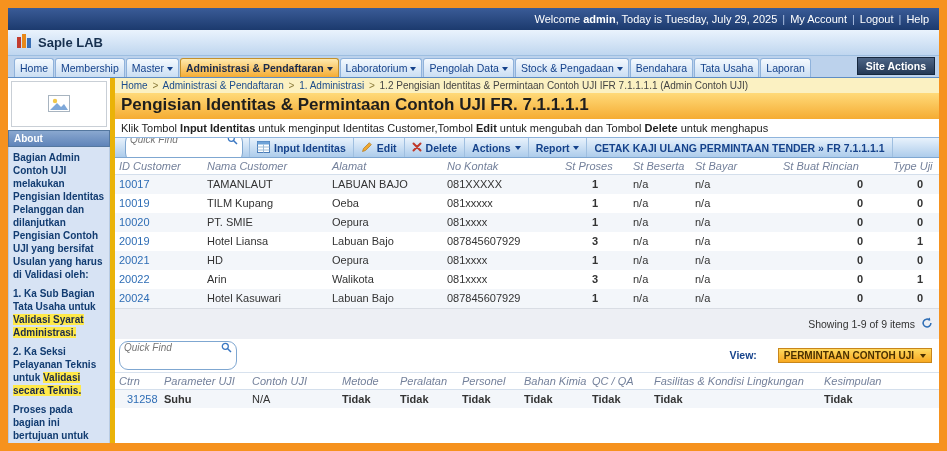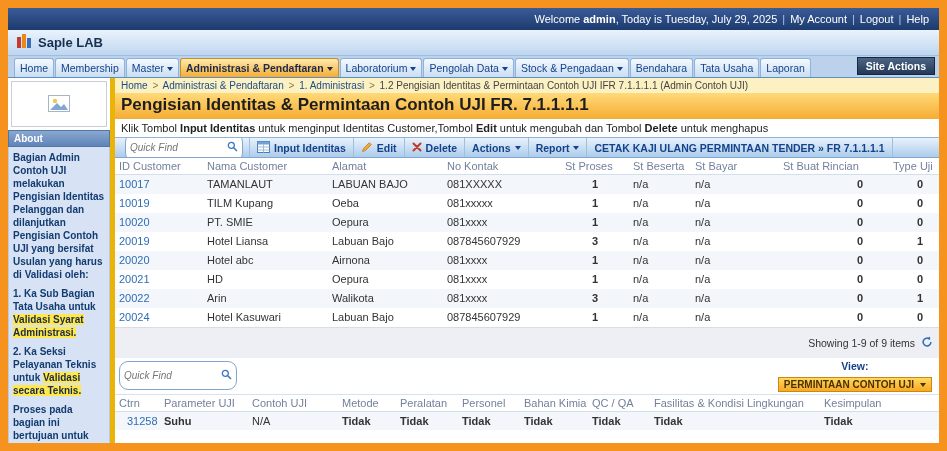--- a/index.html
+++ b/index.html
@@ -115,47 +115,47 @@
   
   .toolbar {
     flex: 0 0 21px; height: 21px;
     background: linear-gradient(#E8F2FC, #ADCCEB);
     border-top: 1px solid #8FB4DC; border-bottom: 1px solid #7FA7D1;
     display: flex; align-items: center; font-size: 10.5px; font-weight: bold;
     color: var(--c-navy, #15428B); padding: 0 4px; white-space: nowrap; overflow: hidden;
   }
   .qwrap { display: flex; align-items: center; padding: 0 6px; border-right: 1px solid #9FBFE0; height: 100%; }
   .qfind {
-    display: flex; align-items: center; justify-content: space-between;
+    display: flex; align-items: flex-start; justify-content: space-between;
     background: #fff; border: 1px solid #7FA7D1; border-radius: 9px;
     height: 29px; width: 118px; padding: 0 4px;
   }
   .qfind input {
     border: none; outline: none; background: transparent;
     font-style: italic; font-size: 10px; color: #555; width: 92px;
     font-family: "Liberation Sans", sans-serif;
   }
   .tbtn {
     display: inline-flex; align-items: center; gap: 4px;
     padding: 0 7px; height: 100%; border-right: 1px solid #9FBFE0; cursor: pointer;
   }
-  .view-group { margin-left: auto; display: flex; align-items: center; gap: 5px; padding-right: 3px; flex-direction: column; }
+  .view-group { margin-left: auto; display: flex; align-items: center; gap: 21px; padding-right: 3px; }
   .view-dd {
     background: linear-gradient(#FFD95E, #F8A921);
     border: 1px solid #C8861B; color: #4A3000;
     font-size: 10px; font-weight: bold; padding: 1px 5px;
     display: inline-flex; align-items: center; gap: 6px; cursor: pointer;
   }
 
   
   table.grid { border-collapse: collapse; width: 100%; table-layout: fixed; font-size: 11px; }
   .grid th {
     font-weight: normal; color: #74819B; text-align: left;
     padding: 2px 4px; border-bottom: 1px solid #D4DFEC; height: 16px;
-    white-space: nowrap; overflow: hidden; cursor: pointer;
+    white-space: nowrap; overflow: hidden; cursor: pointer; font-style: italic;
   }
   .grid td { padding: 3px 4px; height: 19px; white-space: nowrap; overflow: hidden; color: #333; }
   .grid tbody tr:nth-child(odd) { background: #F3F6FA; }
   .grid tbody tr:nth-child(even) { background: #FFFFFF; }
   .grid a.idlink { color: var(--c-link, #2E6DB5); }
   .al-c { text-align: center; }
   .al-r1 { text-align: right; padding-right: 26px !important; }
   .al-r2 { text-align: right; padding-right: 16px !important; }
   .na { color: #93A1B4; }
   .bold { font-weight: bold; color: #222; }
@@ -396,31 +396,20 @@
               <td>Hotel Liansa</td>
               <td>Labuan Bajo</td>
               <td>087845607929</td>
               <td class="al-c bold">3</td>
               <td class="na">n/a</td>
               <td class="na">n/a</td>
               <td class="al-r1 bold">0</td>
               <td class="al-r2 bold">1</td>
             </tr>
             <tr>
-              <td><a class="idlink">20020</a></td>
-              <td>Hotel abc</td>
-              <td>Airnona</td>
-              <td>081xxxx</td>
-              <td class="al-c bold">1</td>
-              <td class="na">n/a</td>
-              <td class="na">n/a</td>
-              <td class="al-r1 bold">0</td>
-              <td class="al-r2 bold">0</td>
-            </tr>
-            <tr>
               <td><a class="idlink">20021</a></td>
               <td>HD</td>
               <td>Oepura</td>
               <td>081xxxx</td>
               <td class="al-c bold">1</td>
               <td class="na">n/a</td>
               <td class="na">n/a</td>
               <td class="al-r1 bold">0</td>
               <td class="al-r2 bold">0</td>
             </tr>

